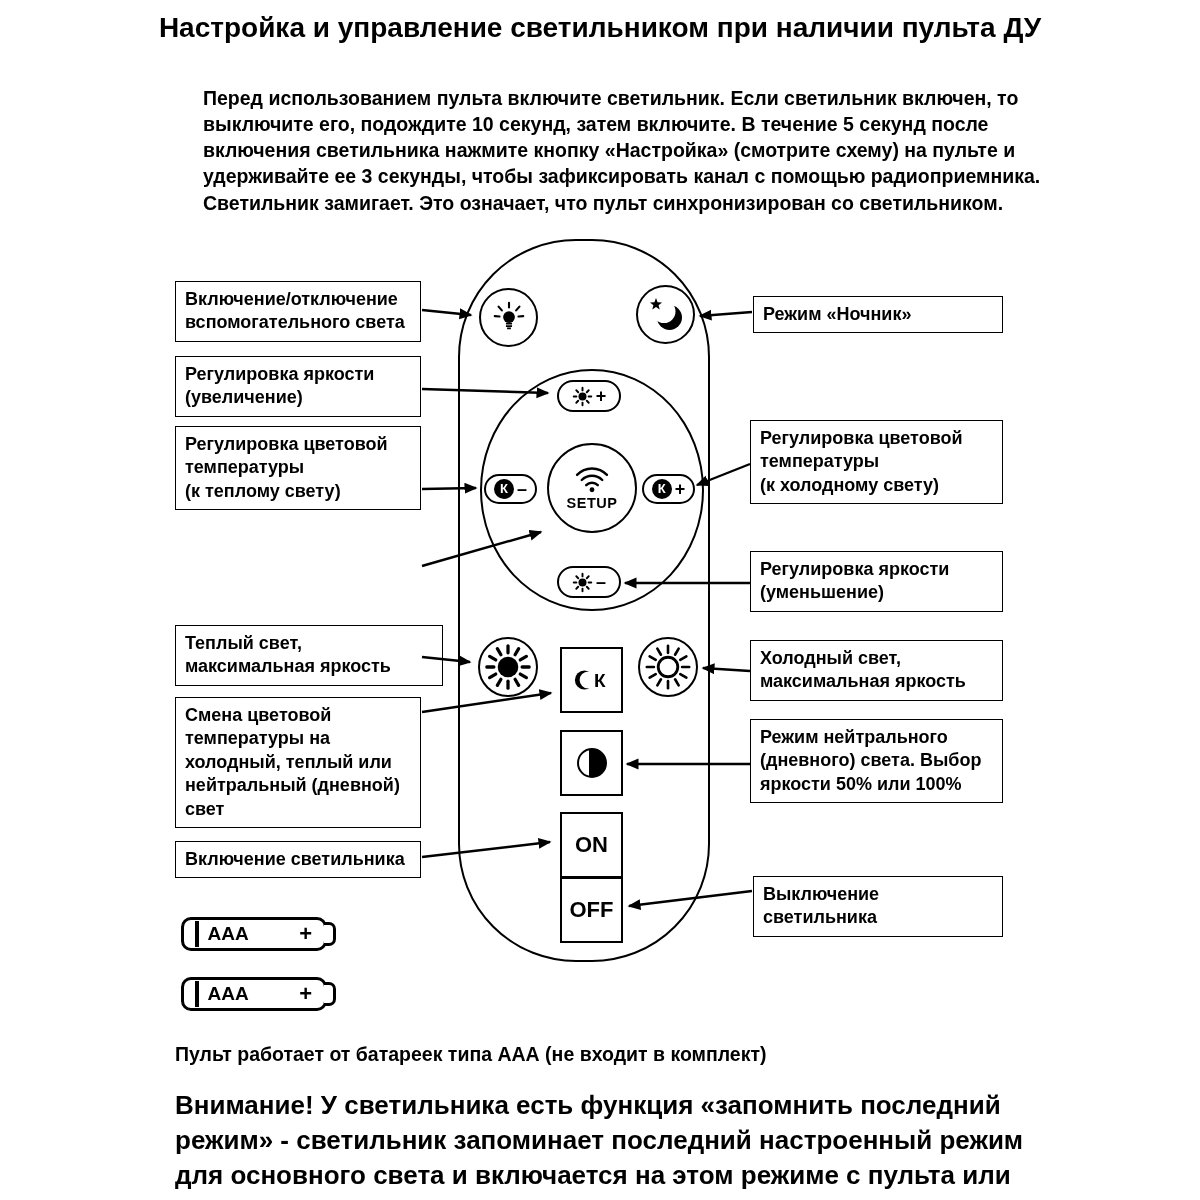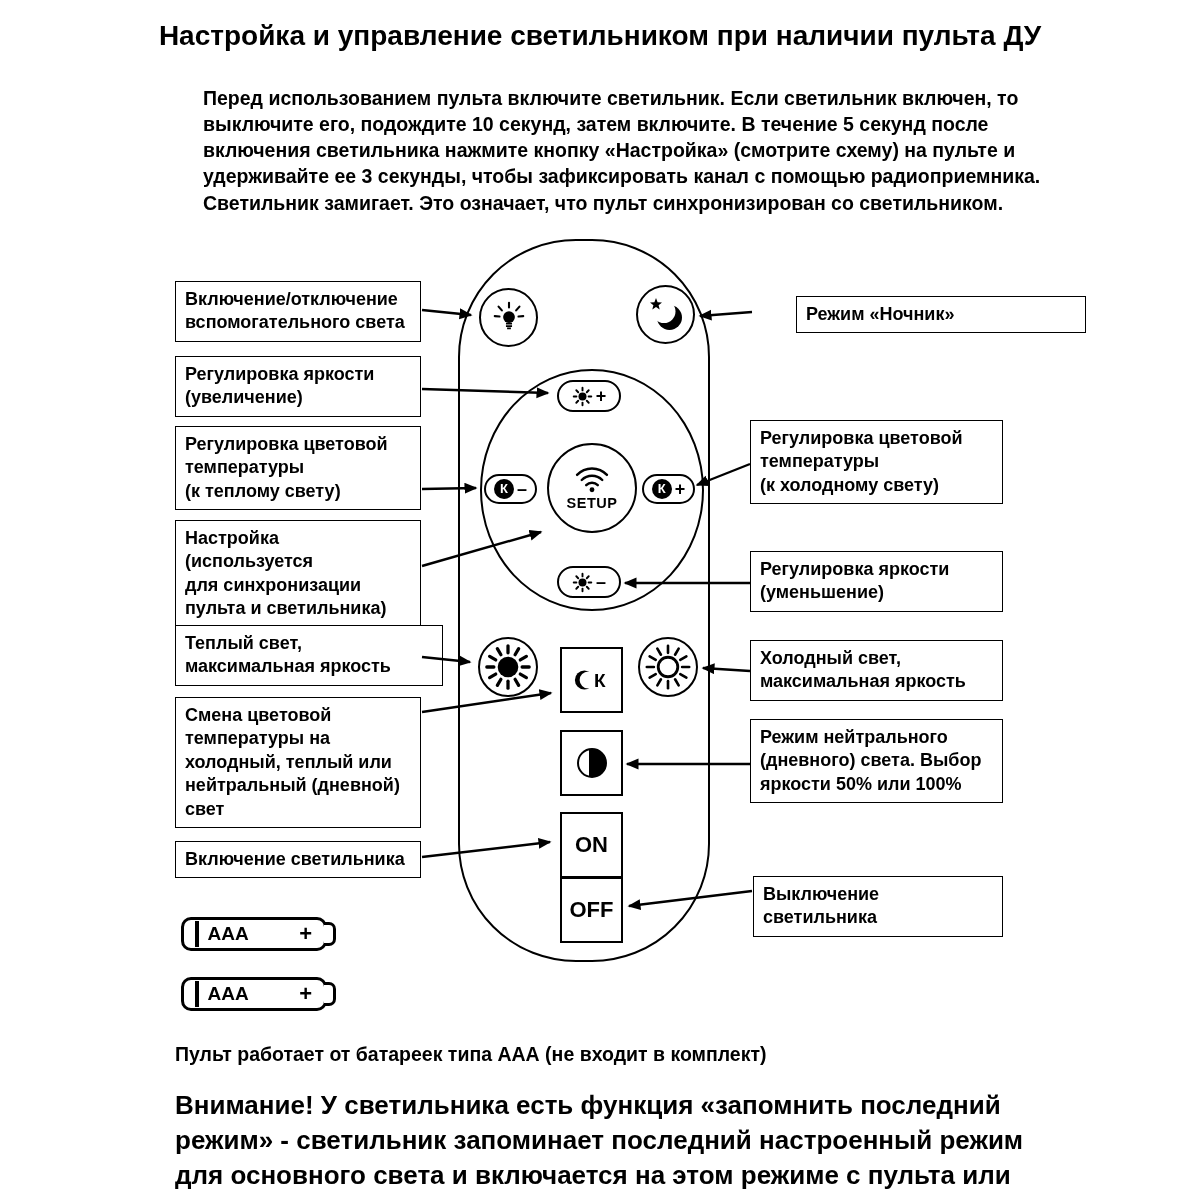--- a/index.html
+++ b/index.html
@@ -1,18 +1,18 @@
 <!DOCTYPE html>
 <html><head>
 <meta charset="utf-8">
 <style>
   html,body{margin:0;padding:0;background:#fff;}
   .canvas{position:relative;width:1200px;height:1200px;background:#fff;
           font-family:"Liberation Sans",sans-serif;font-weight:700;color:#000;overflow:hidden;}
-  .title{position:absolute;left:0;top:20px;width:1200px;text-align:center;font-size:28px;}
+  .title{position:absolute;left:0;top:12px;width:1200px;text-align:center;font-size:28px;}
   .intro{position:absolute;left:175px;top:85px;width:868px;font-size:19.5px;line-height:1.34;margin-left:28px;}
   .co-box{position:absolute;border:1.6px solid #000;padding:6px 9px;font-size:18px;line-height:1.3;
           white-space:pre-line;box-sizing:border-box;background:#fff;}
   .remote{position:absolute;left:458px;top:239px;width:252px;height:723px;
           border:2.5px solid #000;border-radius:118px;box-sizing:border-box;background:#fff;}
   .circle-btn{position:absolute;border:2.5px solid #000;border-radius:50%;display:flex;
           align-items:center;justify-content:center;box-sizing:border-box;background:#fff;}
   .cluster{position:absolute;left:20px;top:128px;width:224px;height:242px;
           border:2.5px solid #000;border-radius:50%;box-sizing:border-box;}
   .pill{position:absolute;border:2.5px solid #000;border-radius:16px;background:#fff;display:flex;
@@ -48,33 +48,30 @@
   <div class="title">Настройка и управление светильником при наличии пульта ДУ</div>
   <div class="intro">Перед использованием пульта включите светильник. Если светильник включен, то выключите его, подождите 10 секунд, затем включите. В течение 5 секунд после включения светильника нажмите кнопку «Настройка» (смотрите схему) на пульте и удерживайте ее 3 секунды, чтобы зафиксировать канал с помощью радиоприемника. Светильник замигает. Это означает, что пульт синхронизирован со светильником.</div>
 
   <div class="co-box" style="left:175px;top:281px;width:246px">Включение/отключение
 вспомогательного света</div>
   <div class="co-box" style="left:175px;top:356px;width:246px">Регулировка яркости
 (увеличение)</div>
   <div class="co-box" style="left:175px;top:426px;width:246px">Регулировка цветовой
 температуры
 (к теплому свету)</div>
-  <div class="co-box" style="left:175px;top:520px;width:246px">Настройка (используется
-для синхронизации
-пульта и светильника)</div>
   <div class="co-box" style="left:175px;top:625px;width:268px">Теплый свет,
 максимальная яркость</div>
   <div class="co-box" style="left:175px;top:697px;width:246px">Смена цветовой
 температуры на
 холодный, теплый или
 нейтральный (дневной)
 свет</div>
   <div class="co-box" style="left:175px;top:841px;width:246px">Включение светильника</div>
 
-  <div class="co-box" style="left:796px;top:296px;width:290px">Режим «Ночник»</div>
+  <div class="co-box" style="left:753px;top:296px;width:250px">Режим «Ночник»</div>
   <div class="co-box" style="left:750px;top:420px;width:253px">Регулировка цветовой
 температуры
 (к холодному свету)</div>
   <div class="co-box" style="left:750px;top:551px;width:253px">Регулировка яркости
 (уменьшение)</div>
   <div class="co-box" style="left:750px;top:640px;width:253px">Холодный свет,
 максимальная яркость</div>
   <div class="co-box" style="left:750px;top:719px;width:253px">Режим нейтрального
 (дневного) света. Выбор
 яркости 50% или 100%</div>

